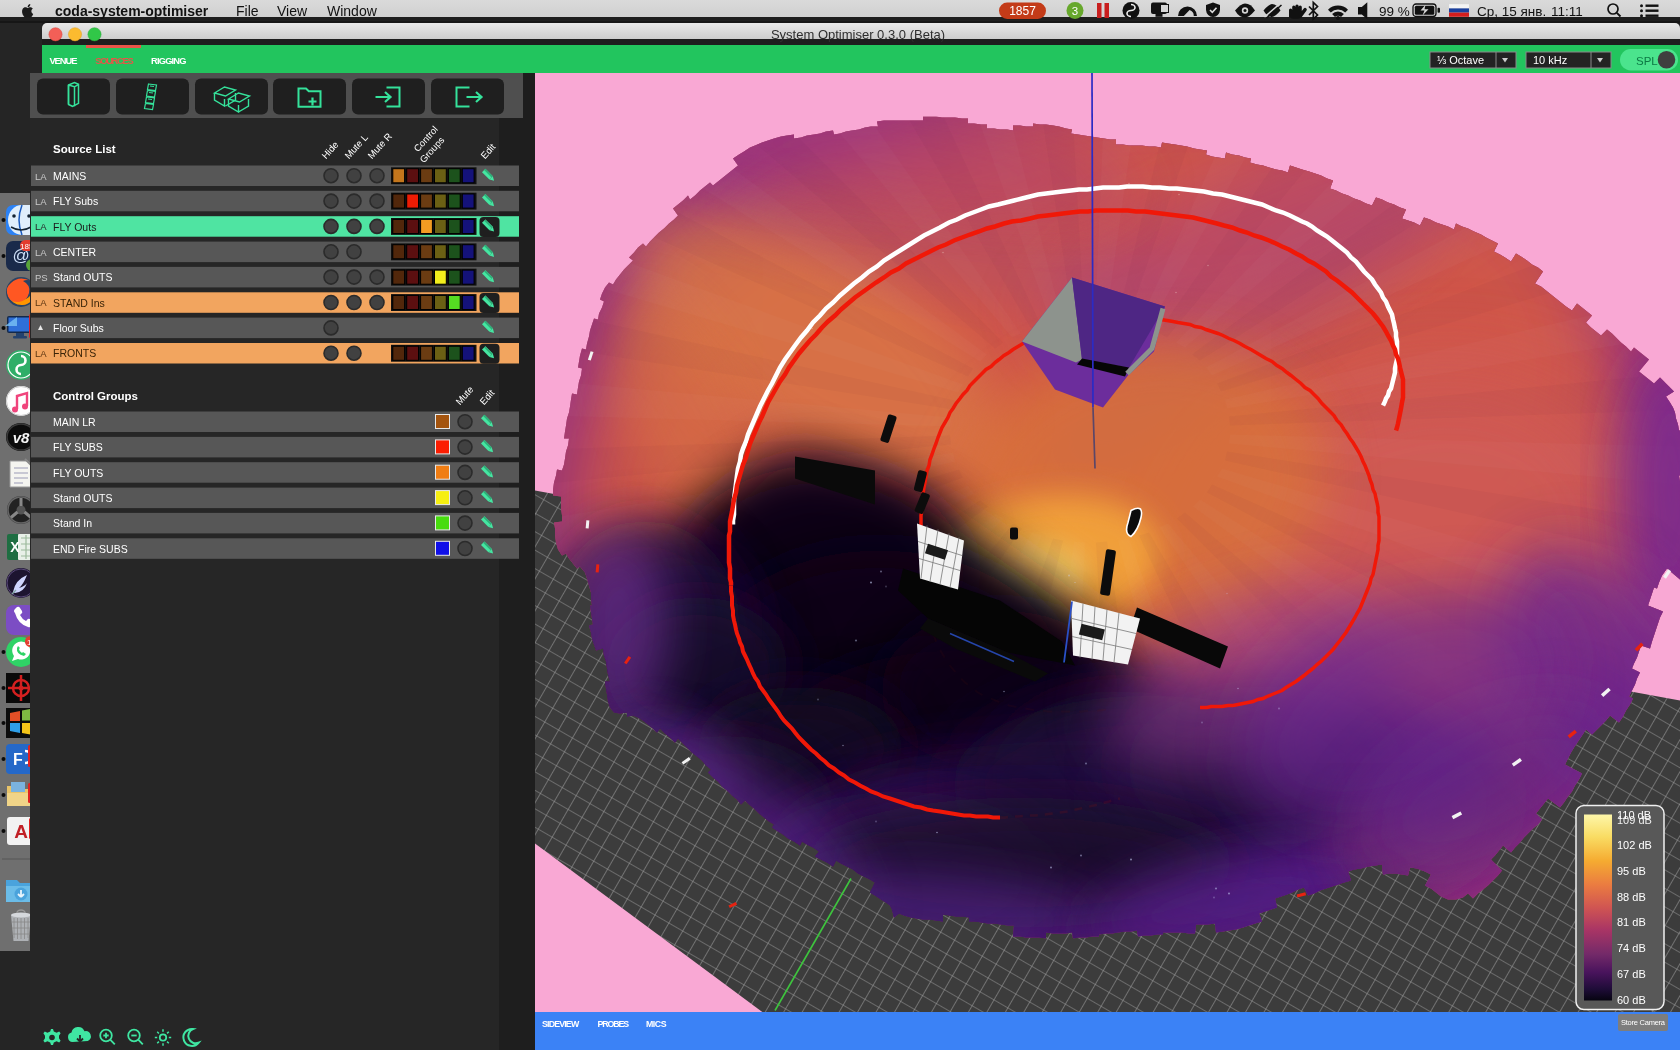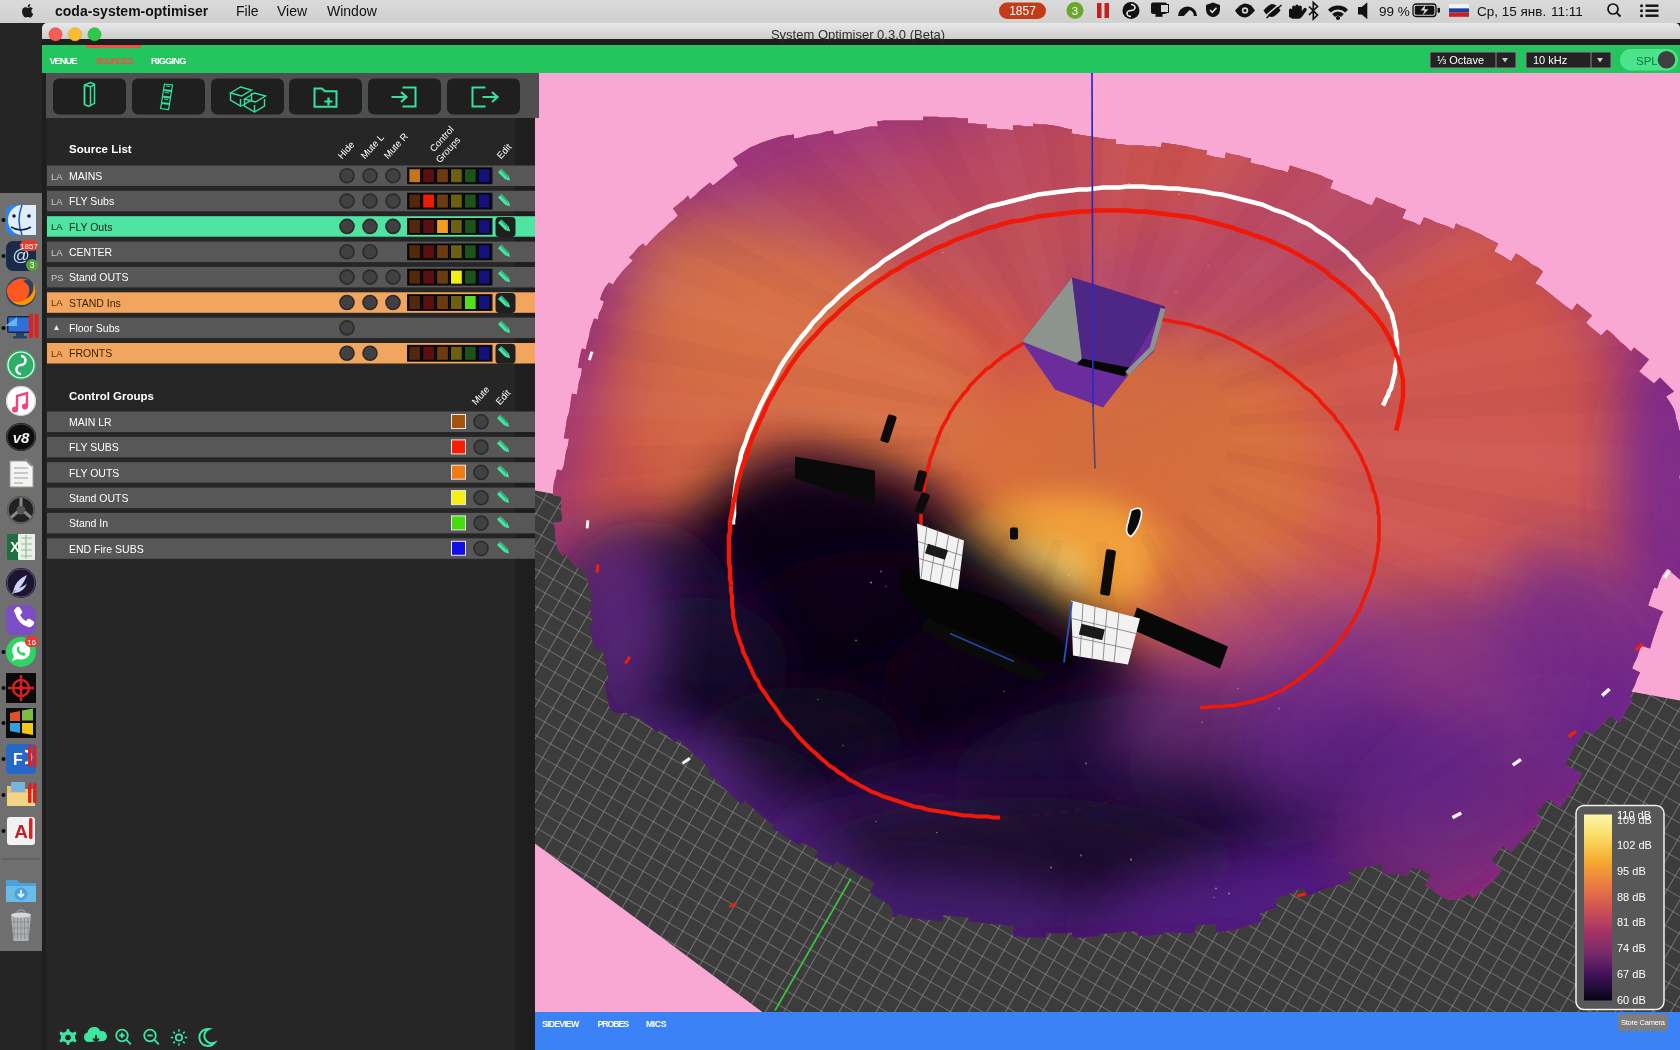--- a/index.html
+++ b/index.html
@@ -1,20 +1,20 @@
 <!DOCTYPE html>
 <html><head><meta charset="utf-8"><style>
 *{margin:0;padding:0;box-sizing:border-box}
 body{width:1680px;height:1050px;overflow:hidden;background:#1e1e1e;font-family:"Liberation Sans",sans-serif;position:relative}
-#menubar{position:absolute;left:0;top:0;width:1680px;height:23px;background:linear-gradient(#dadada,#d0d0d0);z-index:50}
+#menubar{position:absolute;left:0;top:0;width:1680px;height:17px;background:linear-gradient(#dadada,#d0d0d0);z-index:50}
 #titlebar{position:absolute;left:42px;top:23px;width:1638px;height:16px;background:linear-gradient(#e8e8e8,#cdcdcd);border-radius:5px 5px 0 0;z-index:10}
 #redline{position:absolute;left:86px;top:44.5px;width:55px;height:3px;background:#e85548;z-index:30}
 #tabbar{position:absolute;left:42px;top:45px;width:1638px;height:27.5px;background:#22c55e;z-index:10}
 #dock{position:absolute;left:0;top:21px;width:42px;height:1029px;background:#252525;z-index:5}
-#panel{position:absolute;left:46px;top:72.5px;width:469px;height:977.5px;background:#262626;z-index:6}
+#panel{position:absolute;left:30px;top:72.5px;width:469px;height:977.5px;background:#262626;z-index:6}
 #view{position:absolute;left:535px;top:72.5px;width:1145px;height:953.5px;background:#f9a8d4;z-index:4}
 </style></head><body>
 
 <div style="position:absolute;left:0;top:21px;width:1680px;height:2px;background:#161616;z-index:40"></div>
 <div id="menubar">
 <svg width="1680" height="21" style="position:absolute">
  <path transform="translate(22,3.5) scale(0.60)" d="M15.6,12.9c0-2.9,2.4-4.3,2.5-4.4c-1.4-2-3.5-2.3-4.2-2.3c-1.8-0.2-3.5,1.1-4.4,1.1 c-0.9,0-2.3-1-3.8-1C3.8,6.3,2,7.4,1,9.1c-2,3.5-0.5,8.7,1.4,11.5c1,1.4,2.1,2.9,3.6,2.9c1.4-0.1,2-0.9,3.7-0.9 c1.7,0,2.2,0.9,3.8,0.9c1.6,0,2.6-1.4,3.5-2.8c1.1-1.6,1.6-3.2,1.6-3.3C18.5,17.3,15.6,16.2,15.6,12.9z M12.7,4.4 c0.8-0.9,1.3-2.2,1.1-3.5c-1.1,0-2.4,0.7-3.2,1.7C9.9,3.4,9.3,4.7,9.5,6C10.7,6.1,12,5.3,12.7,4.4z" fill="#1a1a1a"></path>
  <text x="55" y="15.5" font-size="14" font-weight="bold" fill="#111">coda-system-optimiser</text>
  <text x="236" y="15.5" font-size="14" fill="#111">File</text>
  <text x="277" y="15.5" font-size="14" fill="#111">View</text>

